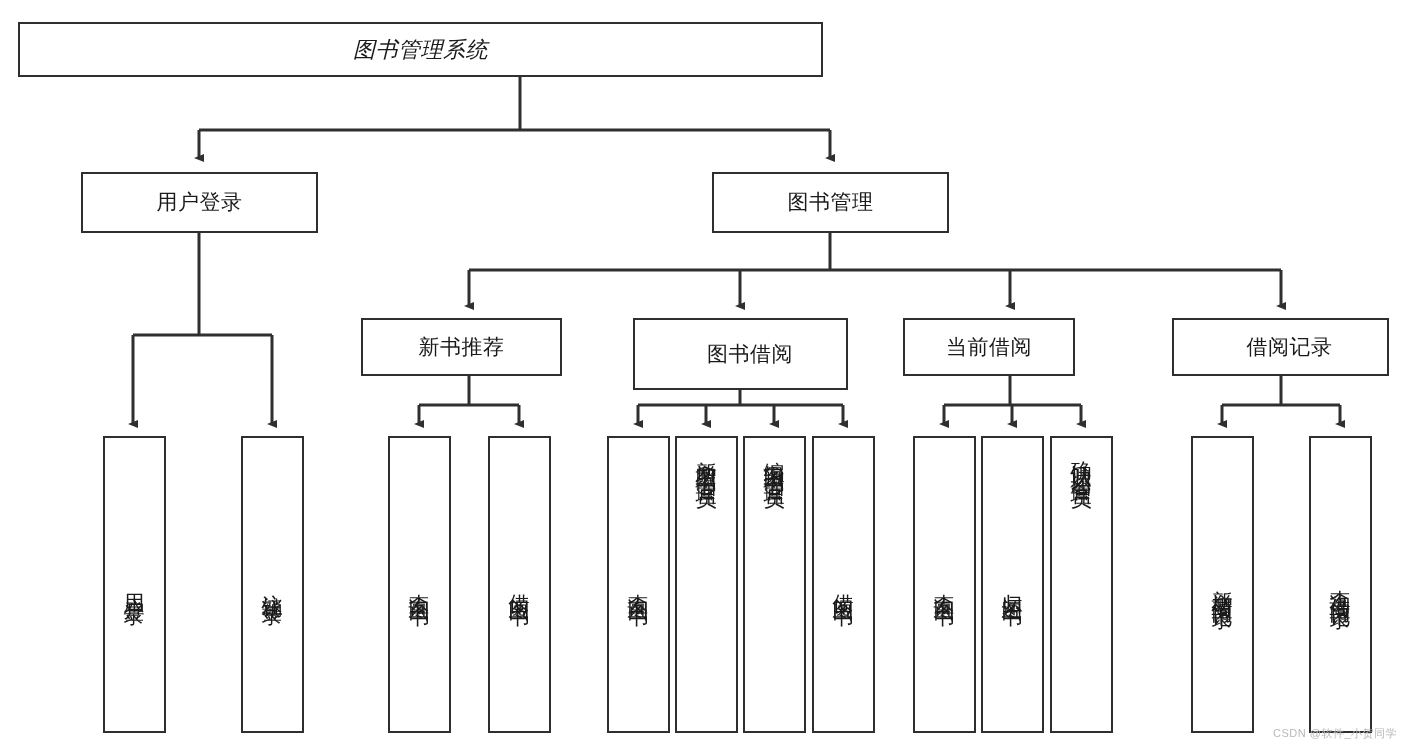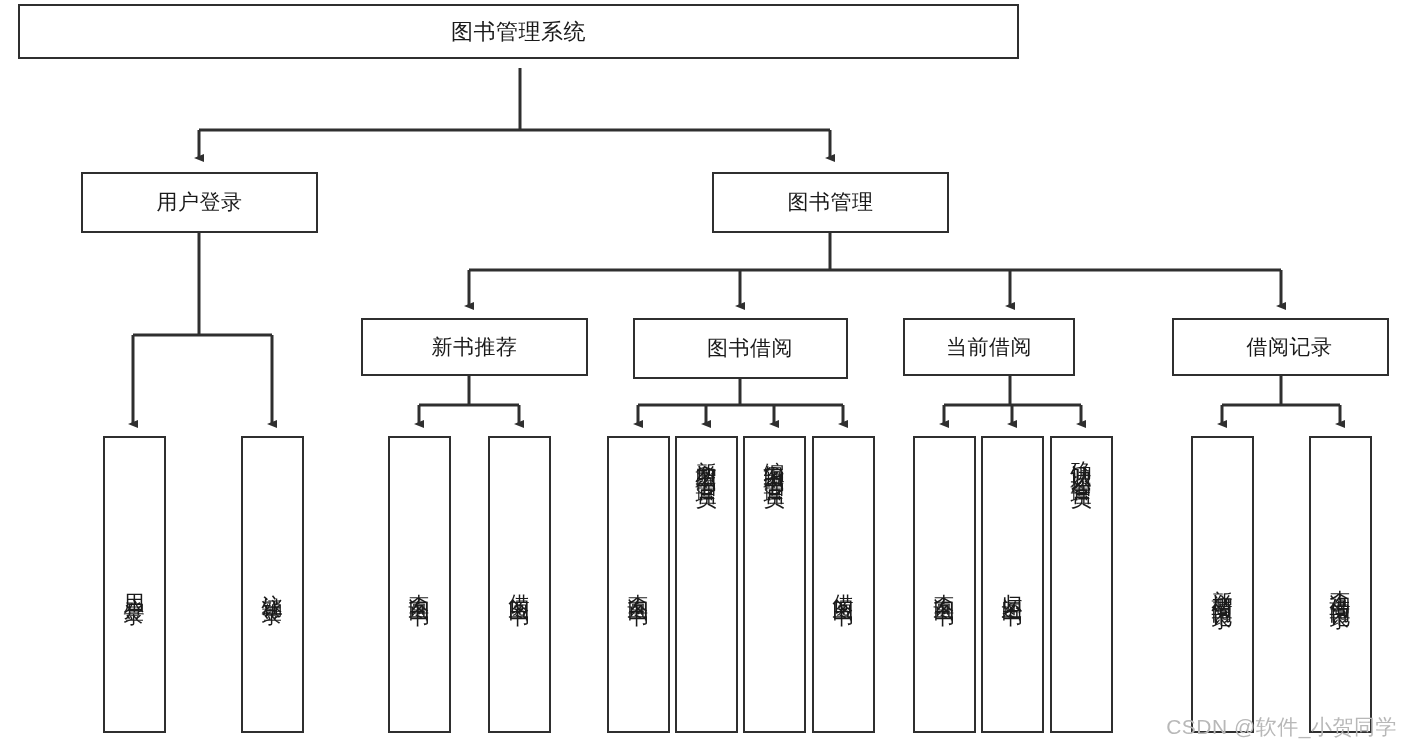--- a/index.html
+++ b/index.html
@@ -59,21 +59,21 @@
     margin: 0 auto;
   }
   .node.vertical.centered {
     align-items: center;
     padding-top: 0;
   }
   #watermark {
     position: absolute;
     right: 8px;
     bottom: 6px;
-    font-size: 21px;
+    font-size: 11px;
     color: #b8b8b8;
     letter-spacing: 0.5px;
     white-space: nowrap;
     pointer-events: none;
   }
 </style>
 </head>
 <body>
 
 <div id="canvas">
@@ -124,35 +124,35 @@
       <path d="M1012,405 L1012,424" marker-end="url(#arrow)"></path>
       <path d="M1081,405 L1081,424" marker-end="url(#arrow)"></path>
 
       <path d="M1281,376 L1281,405"></path>
       <path d="M1222,405 L1340,405"></path>
       <path d="M1222,405 L1222,424" marker-end="url(#arrow)"></path>
       <path d="M1340,405 L1340,424" marker-end="url(#arrow)"></path>
     </g>
   </svg>
 
-  <div class="node root horizontal" style="left:18px; top:4px; width:1001px; height:55px;">
+  <div class="node root horizontal" style="left:18px; top:22px; width:805px; height:55px;font-style:italic;">
     <span class="node-label">图书管理系统</span>
   </div>
 
   <div class="node horizontal" style="left:81px; top:172px; width:237px; height:61px;">
     <span class="node-label">用户登录</span>
   </div>
   <div class="node horizontal" style="left:712px; top:172px; width:237px; height:61px;">
     <span class="node-label">图书管理</span>
   </div>
 
-  <div class="node horizontal" style="left:361px; top:318px; width:227px; height:58px;">
+  <div class="node horizontal" style="left:361px; top:318px; width:201px; height:58px;">
     <span class="node-label">新书推荐</span>
   </div>
-  <div class="node horizontal" style="left:633px; top:318px; width:215px; height:61px;padding-left:19px;">
+  <div class="node horizontal" style="left:633px; top:318px; width:215px; height:72px;padding-left:19px;">
     <span class="node-label">图书借阅</span>
   </div>
   <div class="node horizontal" style="left:903px; top:318px; width:172px; height:58px;">
     <span class="node-label">当前借阅</span>
   </div>
   <div class="node horizontal" style="left:1172px; top:318px; width:217px; height:58px;padding-left:18px;">
     <span class="node-label">借阅记录</span>
   </div>
 
   <div class="node vertical centered" style="left:103px; top:436px; width:63px; height:297px;">

